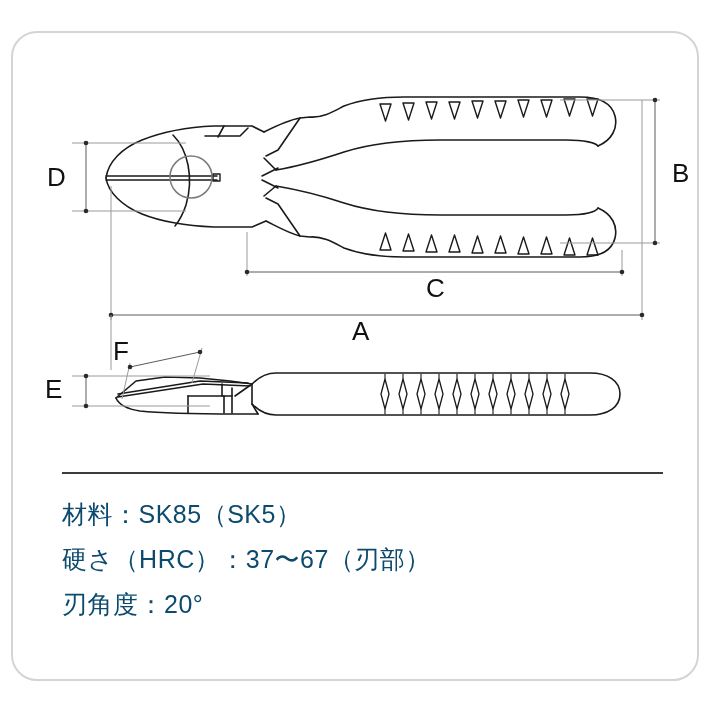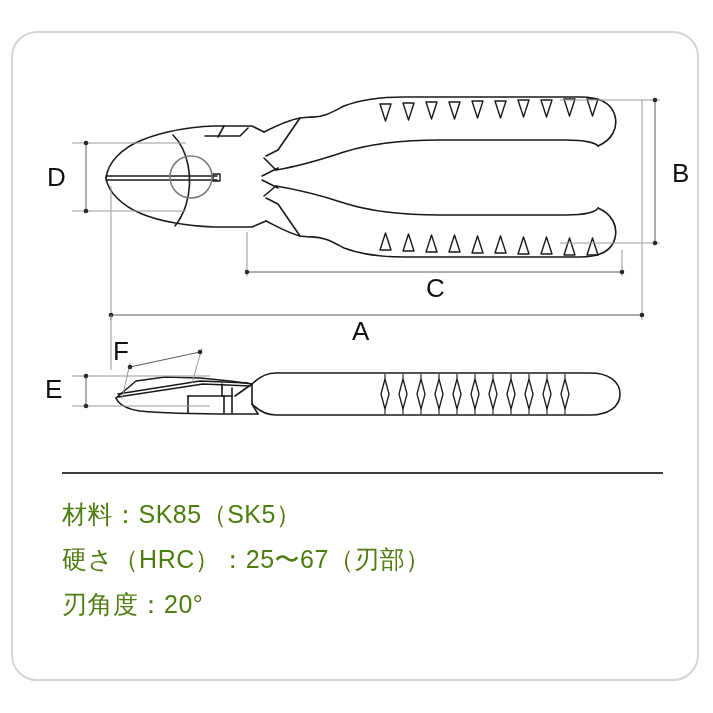--- a/index.html
+++ b/index.html
@@ -40,21 +40,21 @@
   .spec-block {
     position: absolute;
     left: 62px;
     top: 492px;
     width: 560px;
   }
   .spec-line {
     font-family: "Liberation Sans", sans-serif;
     font-size: 25px;
     line-height: 45px;
-    color: #4d7c0f;
+    color: #0c4a6e;
     letter-spacing: 0.5px;
     white-space: nowrap;
   }
 </style>
 </head>
 <body>
 
 <div id="canvas">
 
   <div class="frame"></div>
@@ -267,17 +267,17 @@
       <text x="352" y="340">A</text>
       <text x="45" y="398">E</text>
       <text x="113" y="360">F</text>
     </g>
 
     <line x1="62" y1="473" x2="663" y2="473" stroke="#3c3c3c" stroke-width="2.2"></line>
   </svg>
 
   <div class="spec-block">
     <div class="spec-line">材料：SK85（SK5）</div>
-    <div class="spec-line">硬さ（HRC）：25〜67（刃部）</div>
+    <div class="spec-line">硬さ（HRC）：37〜67（刃部）</div>
     <div class="spec-line">刃角度：20°</div>
   </div>
 
 </div>
 
 </body></html>

